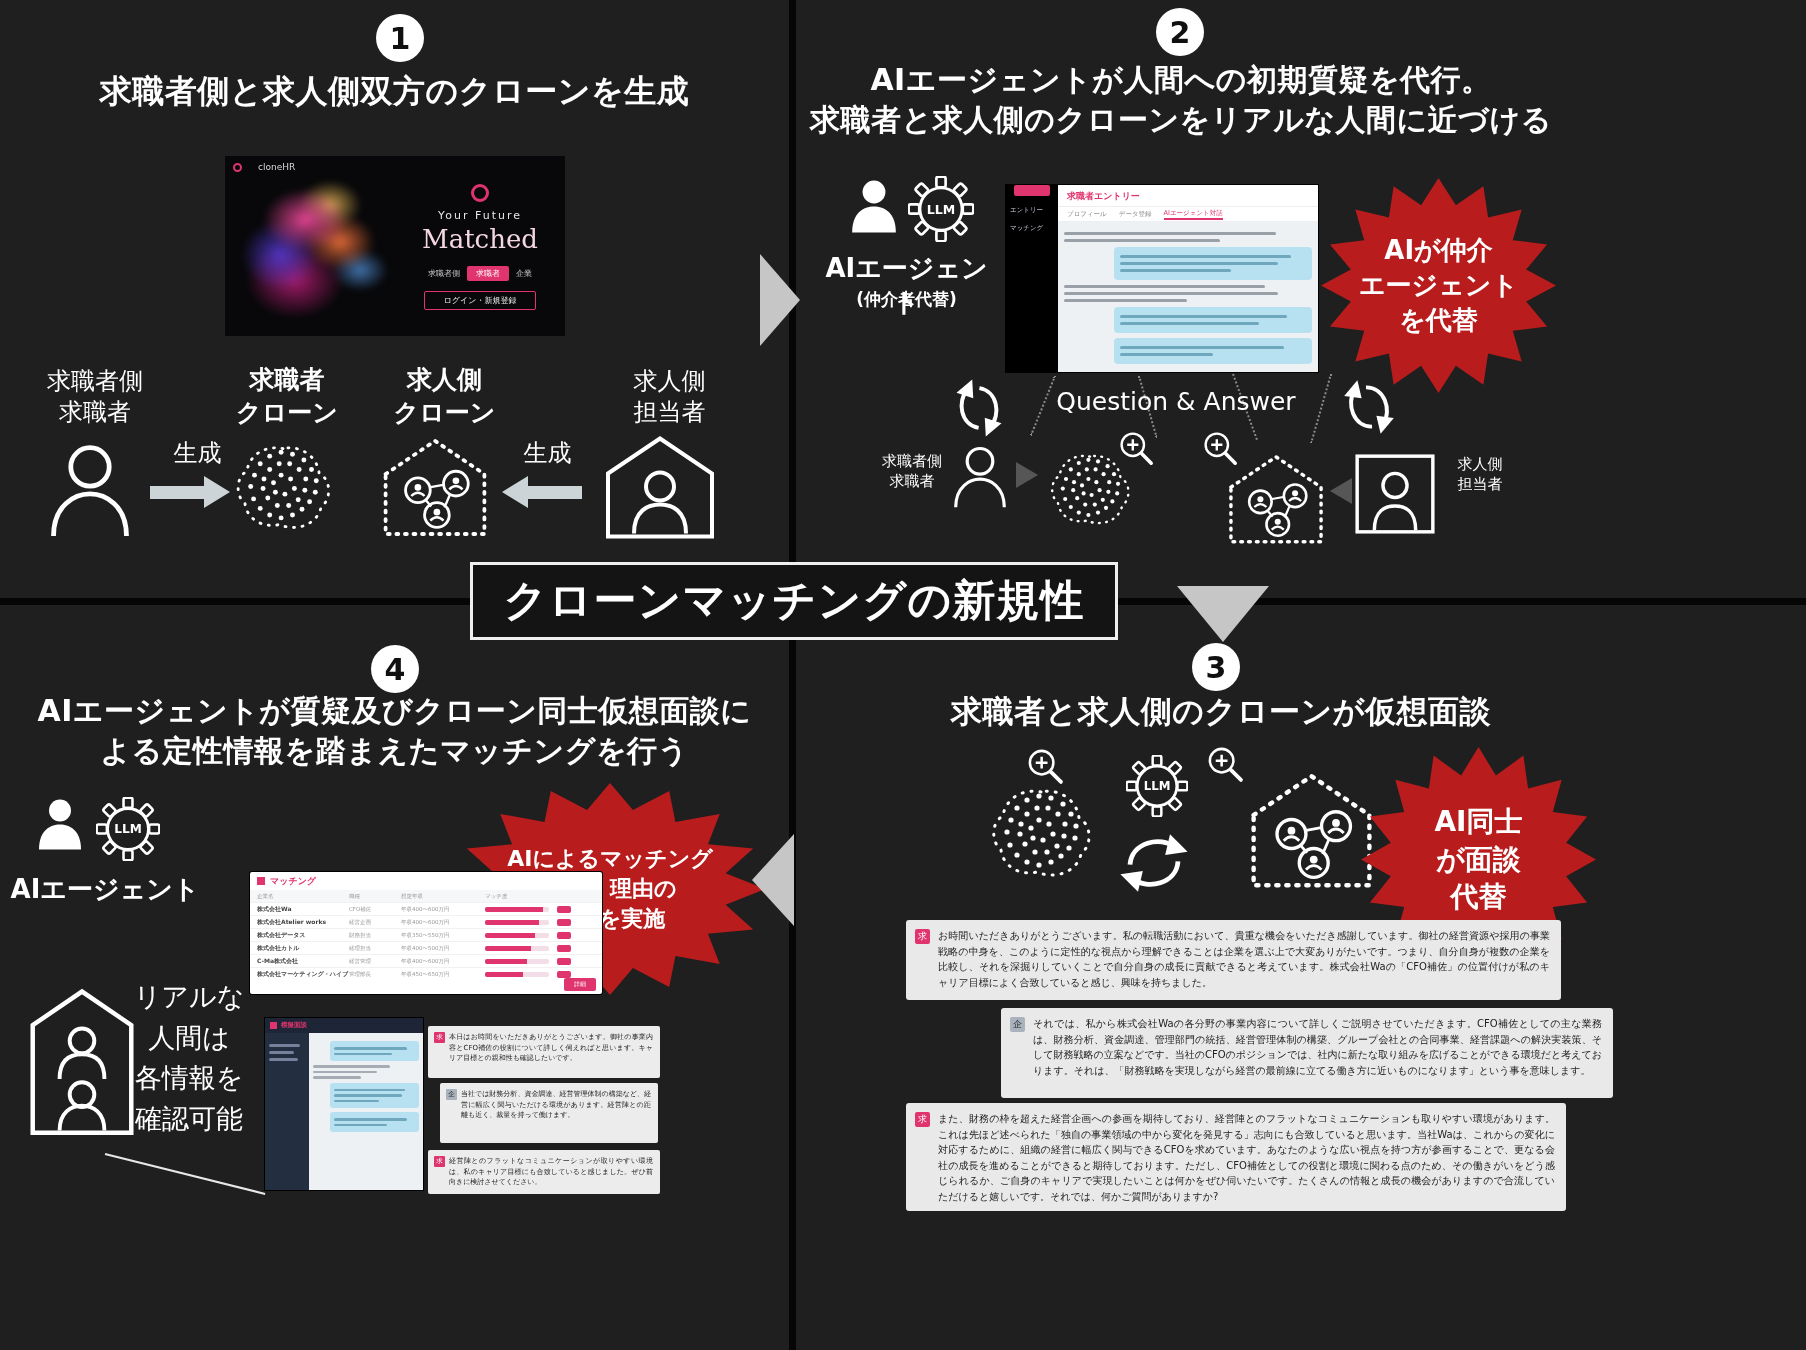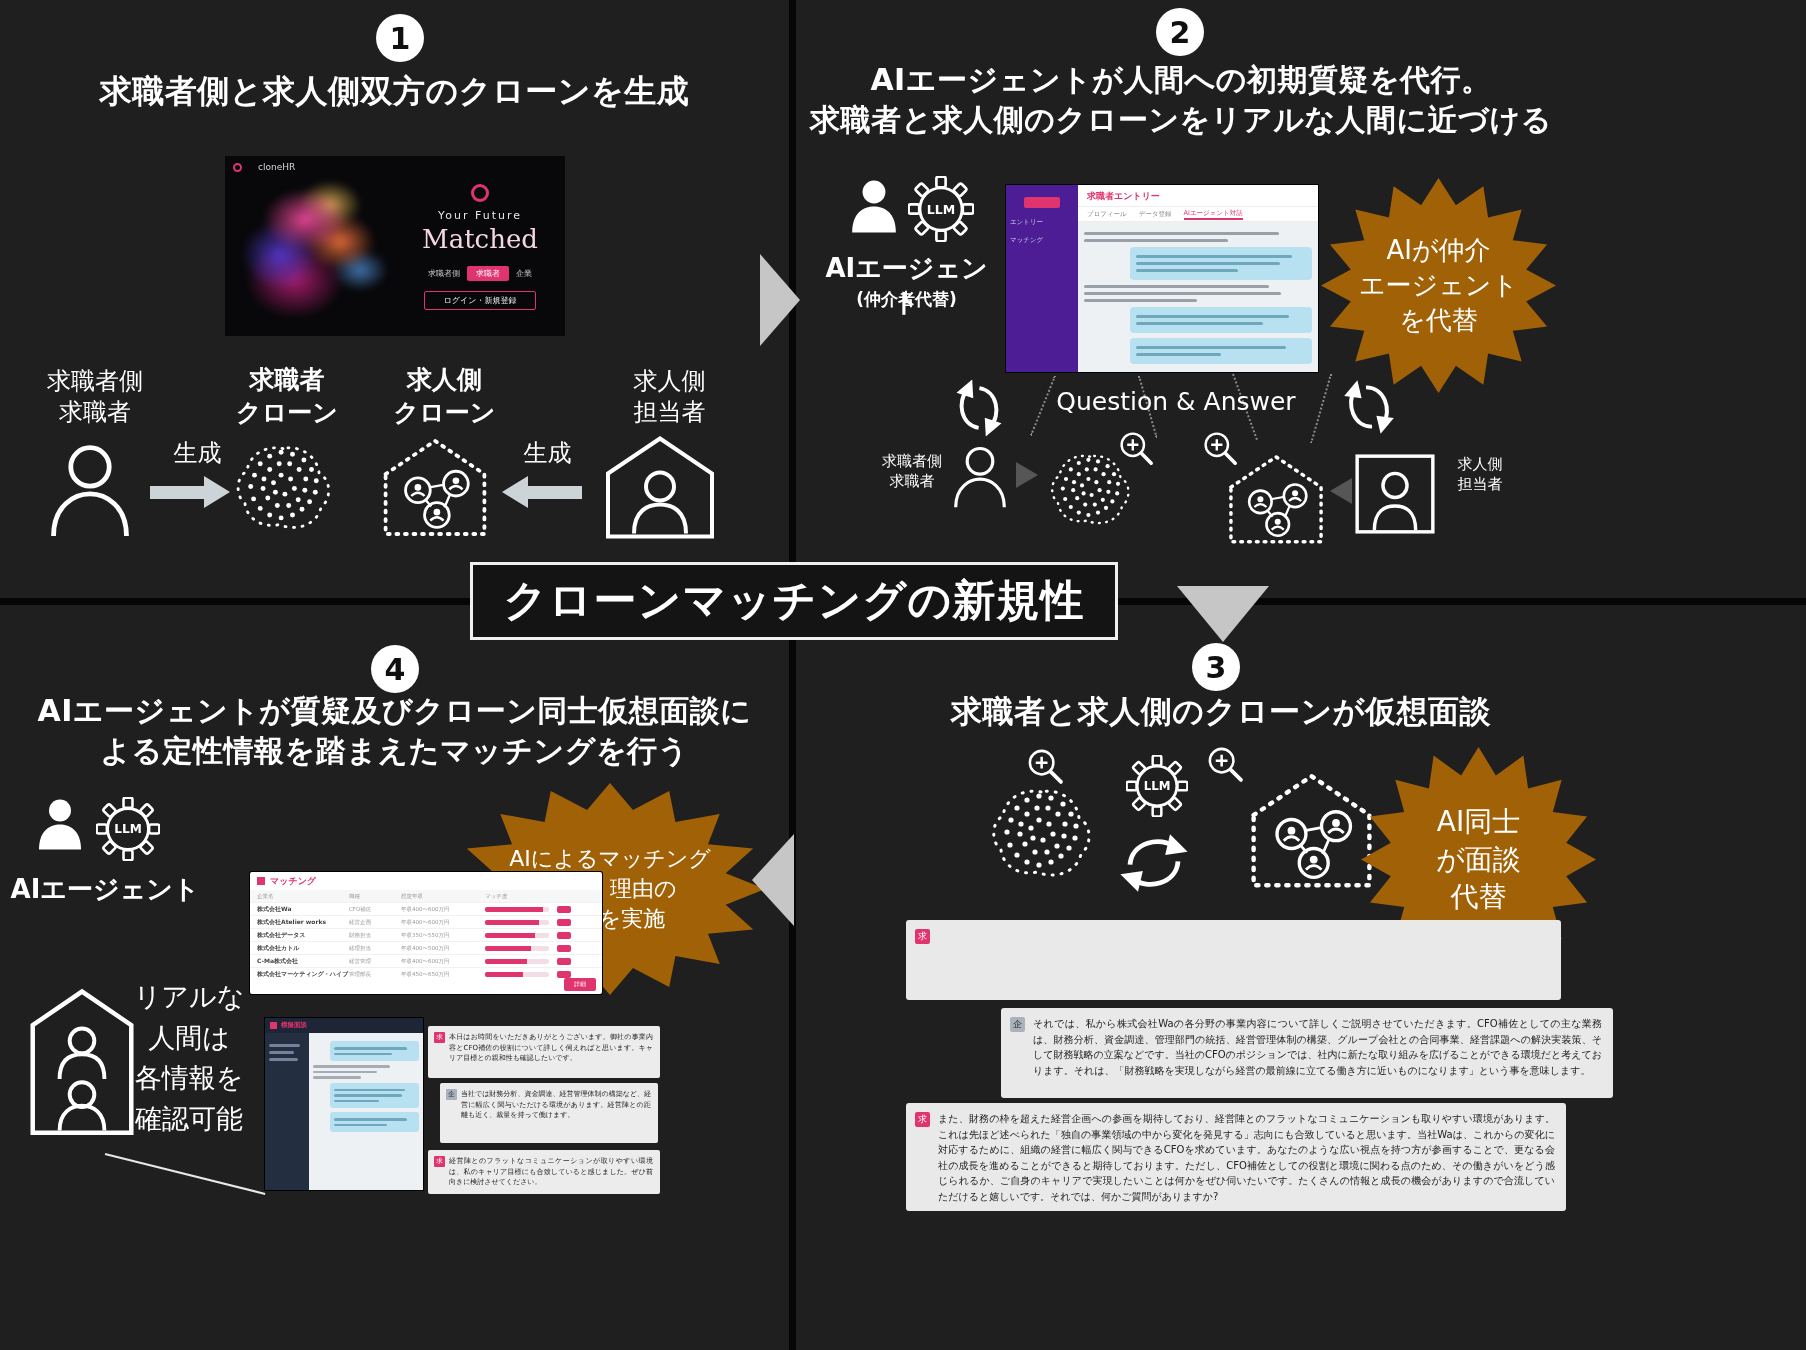--- a/index.html
+++ b/index.html
@@ -10,21 +10,21 @@
   #q1{left:0;top:0;width:789px;height:598px}
   #q2{left:796px;top:0;width:1010px;height:598px}
   #q4{left:0;top:605px;width:789px;height:745px}
   #q3{left:796px;top:605px;width:1010px;height:745px}
   .pre{white-space:pre-line}
   .num{position:absolute;width:48px;height:48px;border-radius:50%;background:#fff;color:#101010;font-weight:bold;font-size:30px;display:flex;align-items:center;justify-content:center}
   .qtitle{position:absolute;left:0;text-align:center;font-weight:bold;color:#fff;letter-spacing:.5px}
   .lbl{position:absolute;text-align:center;color:#fff;line-height:1.3}
   .b{font-weight:bold}
   .icon{position:absolute;color:#fff}
-  .burst{position:absolute;background:#a16207;display:flex;align-items:center;justify-content:center;text-align:center;font-weight:normal;color:#fff;line-height:1.35;
+  .burst{position:absolute;background:#b91c1c;display:flex;align-items:center;justify-content:center;text-align:center;font-weight:bold;color:#fff;line-height:1.35;
     clip-path:polygon(100% 50%,87.3% 57.4%,96.2% 69.1%,81.6% 71.1%,85.4% 85.4%,71.1% 81.6%,69.1% 96.2%,57.4% 87.3%,50% 100%,42.6% 87.3%,30.9% 96.2%,28.9% 81.6%,14.6% 85.4%,18.4% 71.1%,3.8% 69.1%,12.7% 57.4%,0% 50%,12.7% 42.6%,3.8% 30.9%,18.4% 28.9%,14.6% 14.6%,28.9% 18.4%,30.9% 3.8%,42.6% 12.7%,50% 0%,57.4% 12.7%,69.1% 3.8%,71.1% 18.4%,85.4% 14.6%,81.6% 28.9%,96.2% 30.9%,87.3% 42.6%)}
   .center-box{position:absolute;left:470px;top:562px;width:648px;height:78px;background:#141414;border:3px solid #f0f0f0;z-index:6;display:flex;align-items:center;justify-content:center;font-size:43px;font-weight:bold;letter-spacing:1px}
   .tri{position:absolute;width:0;height:0;z-index:4}
   .tri-right{left:760px;top:254px;border-top:46px solid transparent;border-bottom:46px solid transparent;border-left:40px solid #c6c6c6}
   .tri-down{left:1177px;top:586px;border-left:46px solid transparent;border-right:46px solid transparent;border-top:56px solid #c6c6c6}
   .tri-left{left:752px;top:834px;border-top:46px solid transparent;border-bottom:46px solid transparent;border-right:42px solid #c6c6c6}
   
   .barrow{position:absolute;display:flex;align-items:center}
   .barrow .shaft{width:54px;height:13px;background:#ccd4d8}
   .barrow .head{width:0;height:0;border-top:16px solid transparent;border-bottom:16px solid transparent;border-left:26px solid #ccd4d8}
@@ -48,21 +48,21 @@
       radial-gradient(ellipse 40px 30px at 150px 110px, rgba(90,160,240,.7), transparent 70%)}
   .shot1-right{position:absolute;right:10px;top:28px;width:150px;text-align:center}
   .shot1-right .ring{width:18px;height:18px;border:3px solid #e0346f;border-radius:50%;margin:0 auto 7px}
   .shot1-right .t1{font-size:11px;color:#e6e6e6;letter-spacing:2px}
   .shot1-right .t2{font-size:26px;color:#f5d7e3;font-family:"DejaVu Serif","Liberation Serif",serif;margin-top:2px}
   .shot1-right .navrow{margin-top:12px;display:flex;justify-content:center;gap:7px;align-items:center;font-size:8px;color:#cfcfcf}
   .shot1-right .navrow .pill{background:#e0346f;color:#fff;padding:2px 9px;border-radius:2px}
   .shot1-right .loginbtn{margin:10px auto 0;width:112px;border:1px solid #e0346f;color:#eee;font-size:8px;padding:3px 0;border-radius:2px}
   
   .shot2{position:absolute;left:210px;top:185px;width:312px;height:187px;background:#fff;display:flex;box-shadow:0 0 0 1px #000}
-  .s2side{width:72px;background:#4c1d95;padding-top:12px;flex:none}
+  .s2side{width:52px;background:#000000;padding-top:0;flex:none}
   .s2logo{width:36px;height:11px;background:#e0346f;border-radius:2px;margin:0 auto 10px}
   .s2item{font-size:6.5px;color:#cdd3de;margin:9px 4px;white-space:nowrap;overflow:hidden}
   .s2main{flex:1;display:flex;flex-direction:column;min-width:0}
   .s2head{height:22px;line-height:22px;padding-left:9px;color:#e0346f;font-weight:bold;font-size:9px;background:#fff;border-bottom:1px solid #eee}
   .s2tabs{height:15px;display:flex;gap:12px;padding-left:9px;font-size:6.5px;color:#8a8a8a;background:#fff;border-bottom:1px solid #eee;align-items:center}
   .s2tabs .on{color:#e0346f;border-bottom:2px solid #e0346f}
   .s2body{flex:1;background:#eef1f4;padding:6px;overflow:hidden}
   .tl{display:block;height:3px;border-radius:2px;background:#9aa0a8;margin:4px 0}
   .para{width:90%}
   .bub{margin:5px 0 5px auto;width:80%;background:#b7e0f0;border-radius:4px;padding:4px 6px}
@@ -400,20 +400,21 @@
     <svg class="icon" style="left:448px;top:160px;width:135px;height:128px">
         <use href="#sym-house-net"></use>
       </svg>
 
     <div class="burst pre" style="left:565px;top:142px;width:235px;height:225px;font-size:28px">AI同士
 が面談
 代替</div>
 
     <div class="cblock" style="left:110px;top:315px;width:655px;height:80px">
       <span class="ctag">求</span>
+      <div class="ctext">お時間いただきありがとうございます。私の転職活動において、貴重な機会をいただき感謝しています。御社の経営資源や採用の事業戦略の中身を、このように定性的な視点から理解できることは企業を選ぶ上で大変ありがたいです。つまり、自分自身が複数の企業を比較し、それを深掘りしていくことで自分自身の成長に貢献できると考えています。株式会社Waの「CFO補佐」の位置付けが私のキャリア目標によく合致していると感じ、興味を持ちました。</div>
     </div>
     <div class="cblock" style="left:205px;top:403px;width:612px;height:90px">
       <span class="ctag gray">企</span>
       <div class="ctext">それでは、私から株式会社Waの各分野の事業内容について詳しくご説明させていただきます。CFO補佐としての主な業務は、財務分析、資金調達、管理部門の統括、経営管理体制の構築、グループ会社との合同事業、経営課題への解決実装策、そして財務戦略の立案などです。当社のCFOのポジションでは、社内に新たな取り組みを広げることができる環境だと考えております。それは、「財務戦略を実現しながら経営の最前線に立てる働き方に近いものになります」という事を意味します。</div>
     </div>
     <div class="cblock" style="left:110px;top:498px;width:660px;height:108px">
       <span class="ctag">求</span>
       <div class="ctext">また、財務の枠を超えた経営企画への参画を期待しており、経営陣とのフラットなコミュニケーションも取りやすい環境があります。これは先ほど述べられた「独自の事業領域の中から変化を発見する」志向にも合致していると思います。当社Waは、これからの変化に対応するために、組織の経営に幅広く関与できるCFOを求めています。あなたのような広い視点を持つ方が参画することで、更なる会社の成長を進めることができると期待しております。ただし、CFO補佐としての役割と環境に関わる点のため、その働きがいをどう感じられるか、ご自身のキャリアで実現したいことは何かをぜひ伺いたいです。たくさんの情報と成長の機会がありますので合流していただけると嬉しいです。それでは、何かご質問がありますか?</div>
     </div>
   </div>

